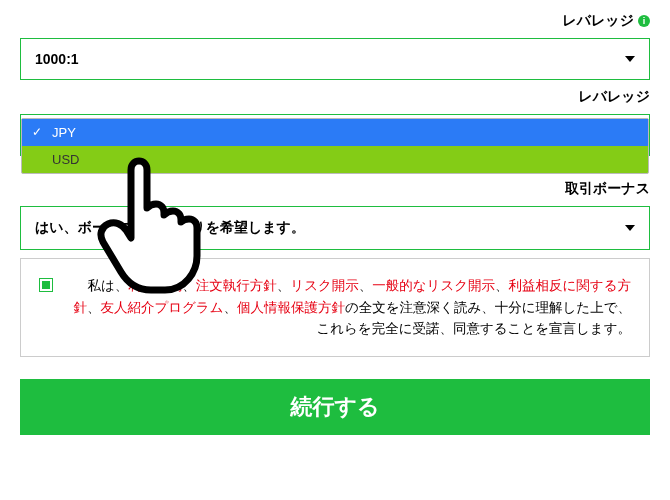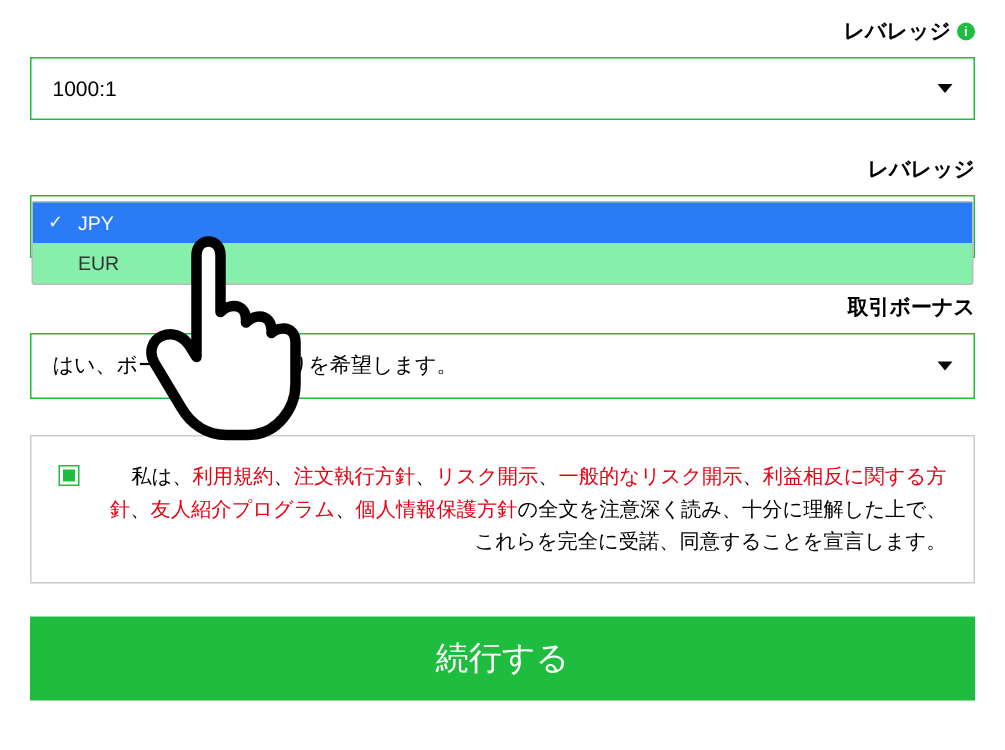--- a/index.html
+++ b/index.html
@@ -30,38 +30,39 @@
     font-weight: bold;
     font-style: normal;
   }
   .select-box {
     border: 1px solid #1ebd3f;
     padding: 12px 14px;
     display: flex;
     align-items: center;
     justify-content: space-between;
     cursor: pointer;
-    margin-bottom: 24px;
+    margin-bottom: 8px;
     position: relative;
+    font-weight: bold;
   }
   .caret-down {
     width: 0; height: 0;
     border-left: 5px solid transparent;
     border-right: 5px solid transparent;
     border-top: 6px solid #000;
   }
   .currency-wrap { position: relative; margin-bottom: 24px; }
   .currency-box-bg {
     border: 1px solid #1ebd3f;
     height: 42px;
   }
   .dropdown {
     position: absolute;
     top: 4px; left: 1px; right: 1px;
-    background: #86efac;
+    background: #84cc16;
     border: 1px solid #bbb;
     border-radius: 2px;
     z-index: 5;
   }
   .dropdown-item {
     padding: 6px 12px 6px 30px;
     font-size: 13px;
     position: relative;
     cursor: pointer;
     color: #333;
@@ -101,21 +102,21 @@
     width: 8px; height: 8px;
     background: #1ebd3f;
   }
   .terms-text { font-size: 13.5px; }
   .terms-text .link { color: #e60012; }
   .submit-btn {
     width: 100%;
     background: #1ebd3f;
     color: #fff;
     font-size: 22px;
-    font-weight: normal;
+    font-weight: bold;
     text-align: center;
     padding: 13px 0;
     border: none;
     cursor: pointer;
   }
   .cursor-hand {
     position: absolute;
     top: 152px;
     left: 85px;
     z-index: 20;
@@ -141,21 +142,21 @@
 <div class="field-label">
   <span>レバレッジ</span>
 </div>
 <div class="currency-wrap">
   <div class="currency-box-bg"></div>
   <div class="dropdown">
     <div class="dropdown-item selected">
       <span>JPY</span>
     </div>
     <div class="dropdown-item">
-      <span>EUR</span>
+      <span>USD</span>
     </div>
   </div>
 </div>
 
 
 <div class="field-label">
   <span>取引ボーナス</span>
 </div>
 <div class="select-box">
   <span>はい、ボーナスの受け取りを希望します。</span>

